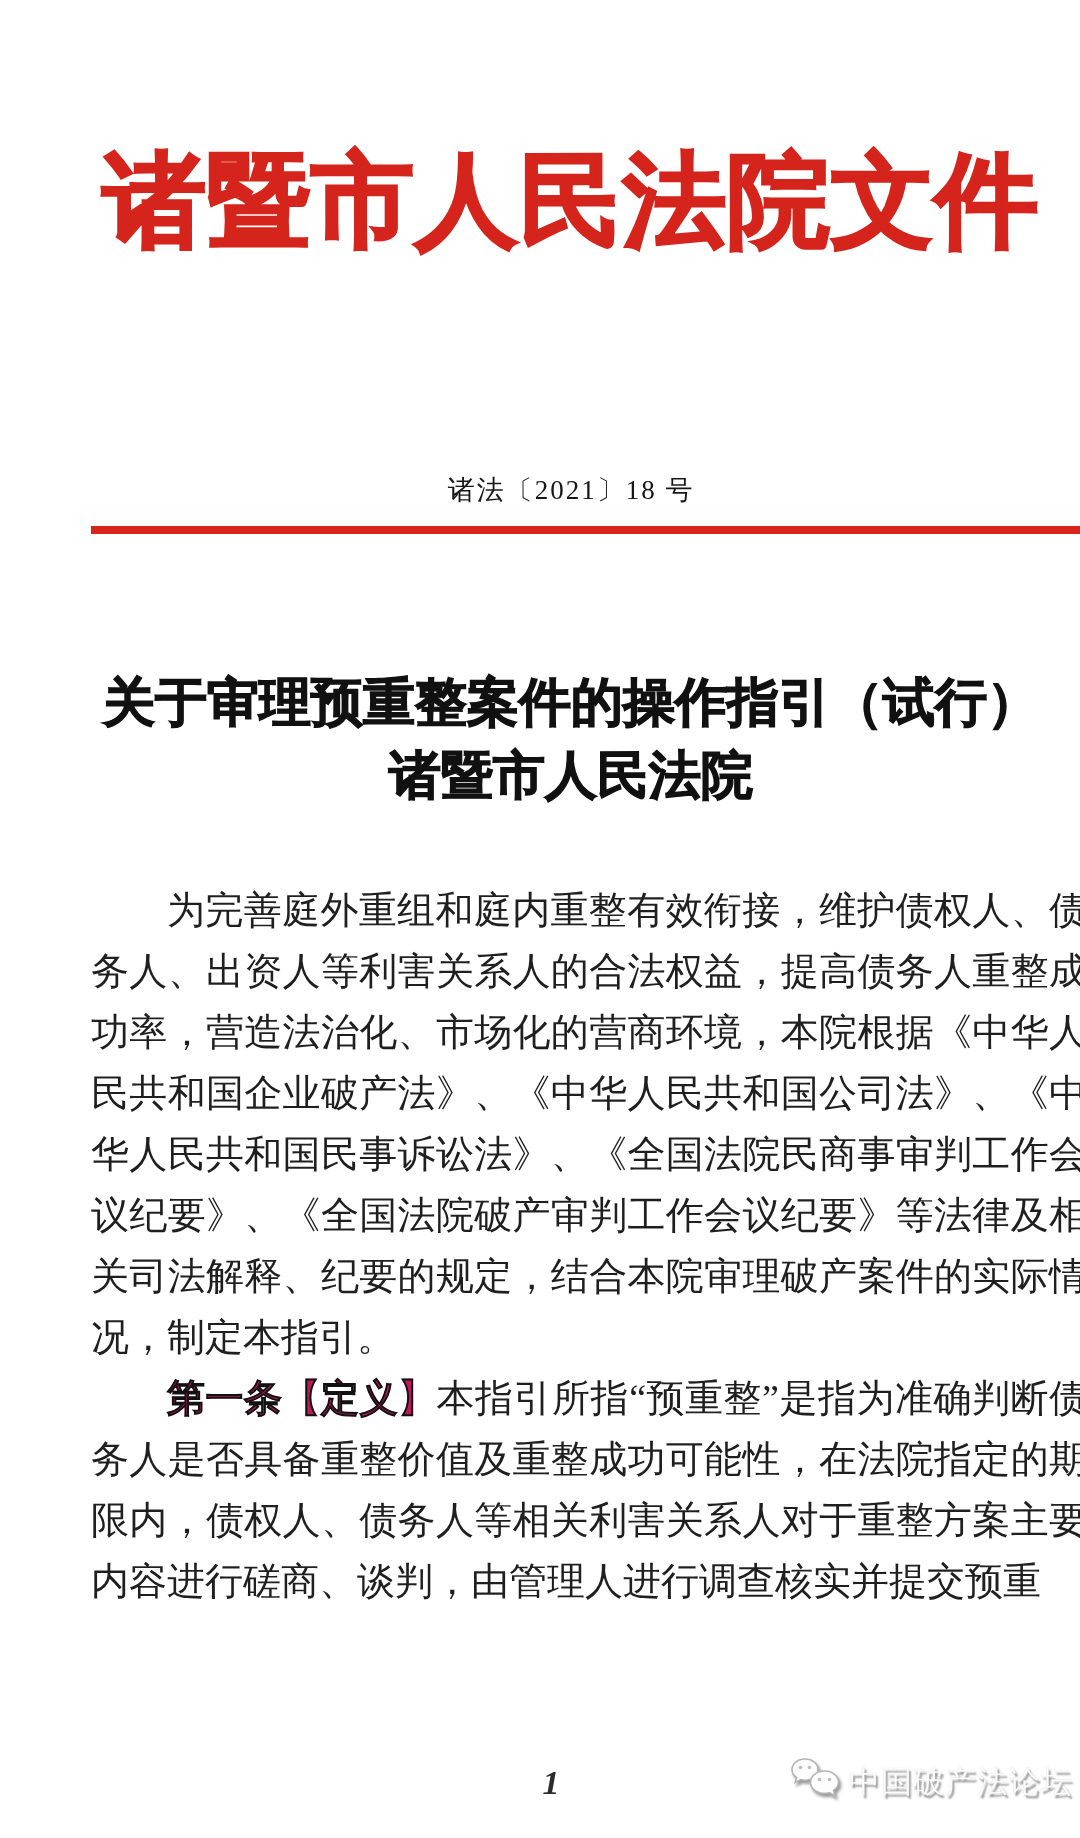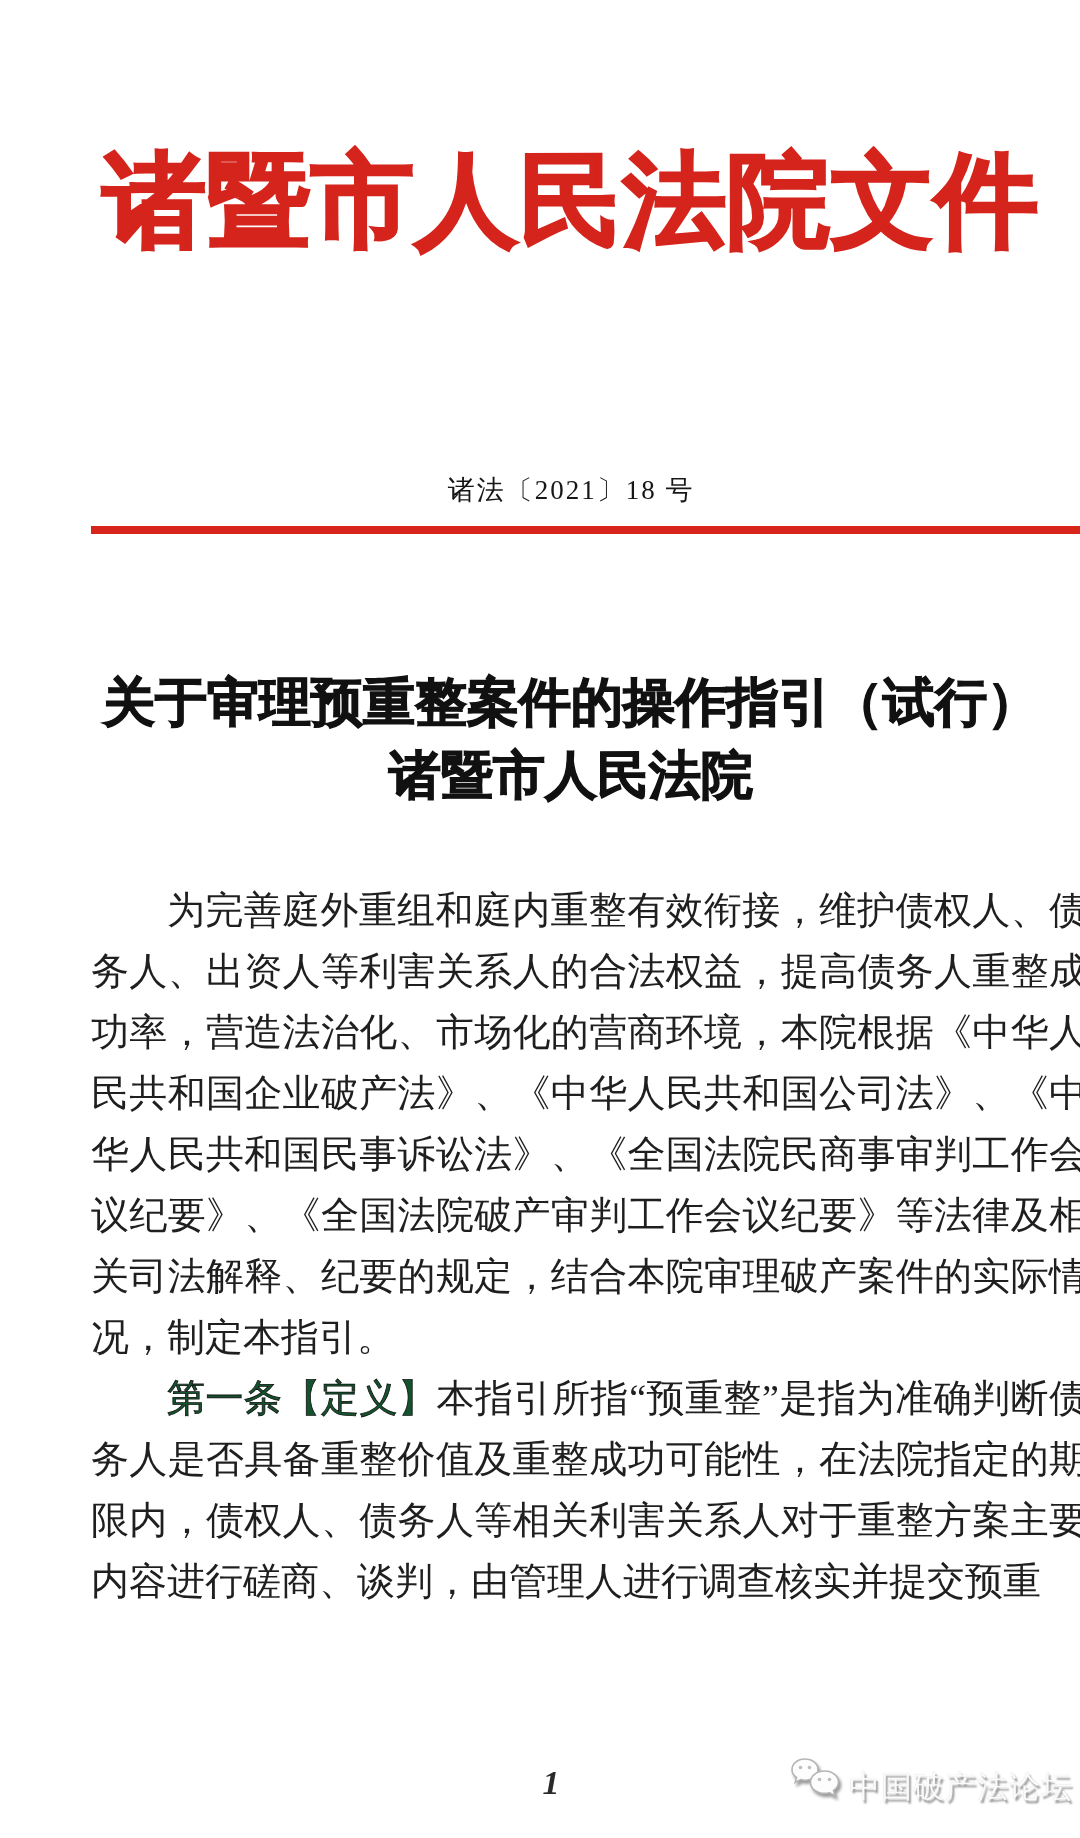--- a/index.html
+++ b/index.html
@@ -67,42 +67,42 @@
     text-align: justify;
     text-justify: inter-ideograph;
   }
   .body-text p {
     margin: 0;
     padding: 0;
     text-indent: 2em;
   }
   .body-text .article-label {
     font-family: "Liberation Sans", "DejaVu Sans", sans-serif;
-    font-weight: 400;
+    font-weight: 700;
     -webkit-text-stroke: 0.8px #111111;
-    color: #14532d;
+    color: #be185d;
   }
   
   .page-num {
     position: absolute;
     left: 0;
     right: 40px;
     top: 1764px;
     text-align: center;
     font-style: italic;
     font-weight: 700;
     font-size: 34px;
     color: #2a2a2a;
   }
   .watermark {
     position: absolute;
     right: 22px;
     top: 1756px;
     display: flex;
-    align-items: flex-end;
+    align-items: center;
     gap: 8px;
   }
   .watermark .wm-text {
     font-family: "Liberation Sans", "DejaVu Sans", sans-serif;
     font-size: 31px;
     letter-spacing: 1px;
     color: #fbfbfb;
     text-shadow: 2px 3px 2px #969696, 0 0 1px #cfcfcf;
     white-space: nowrap;
   }

